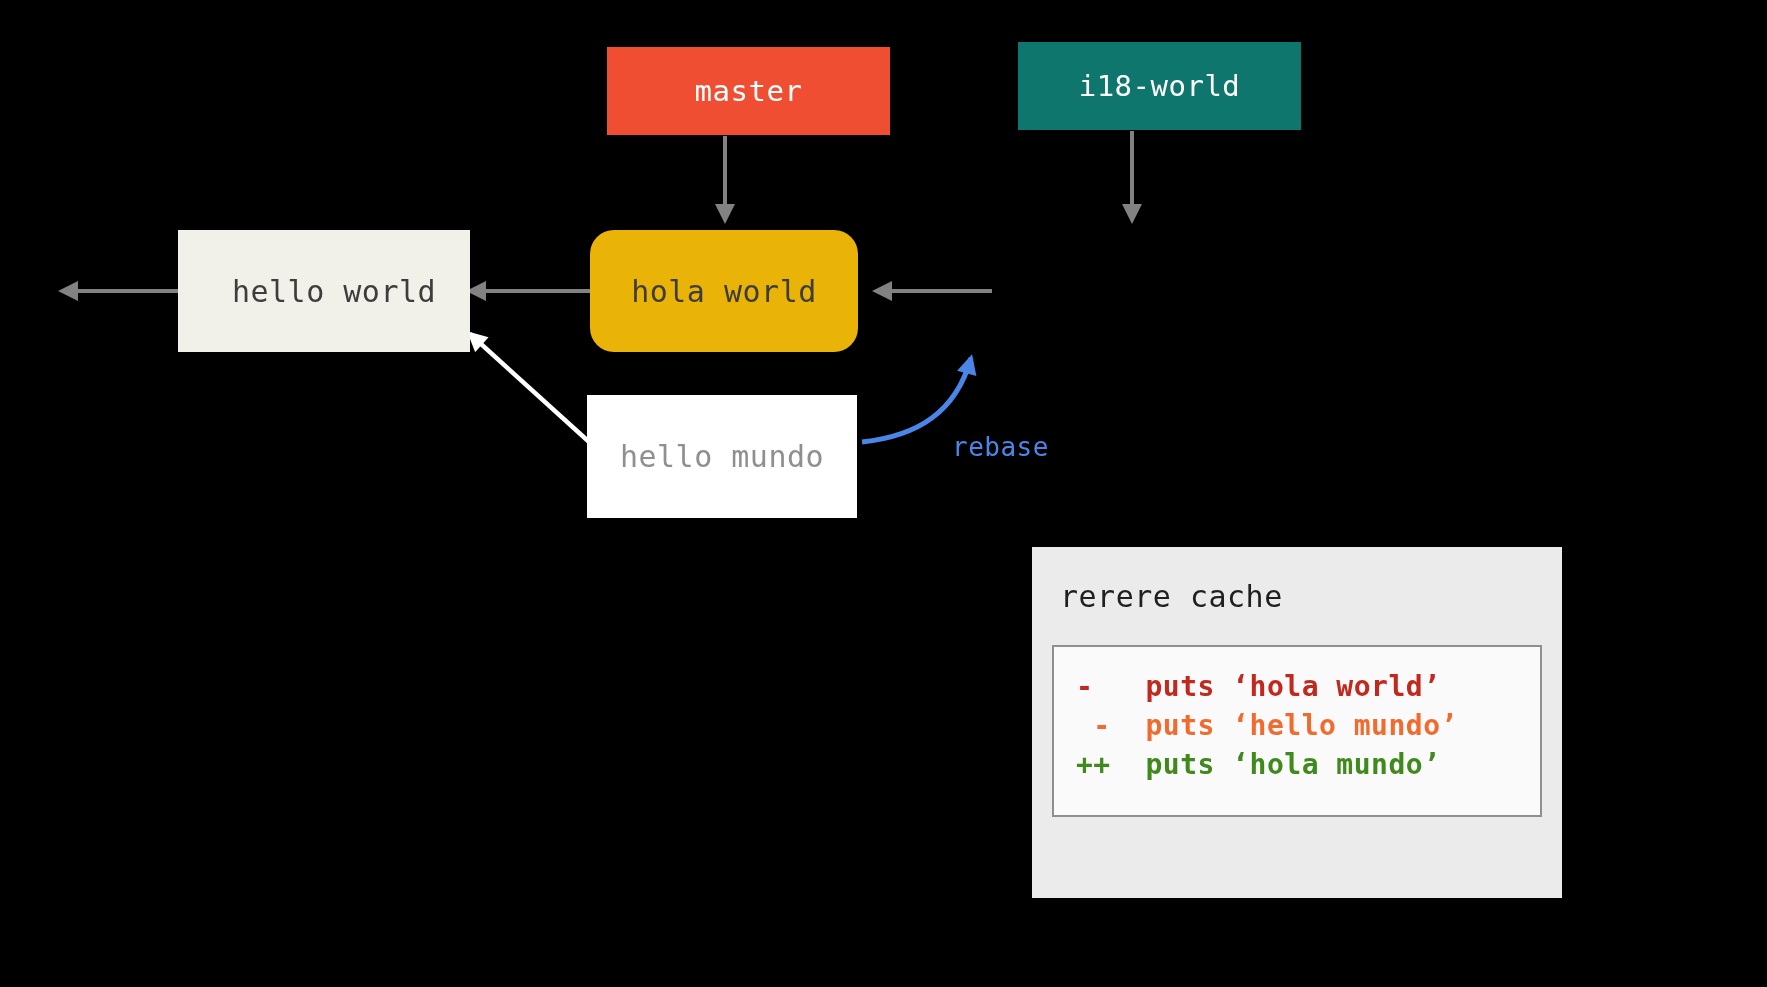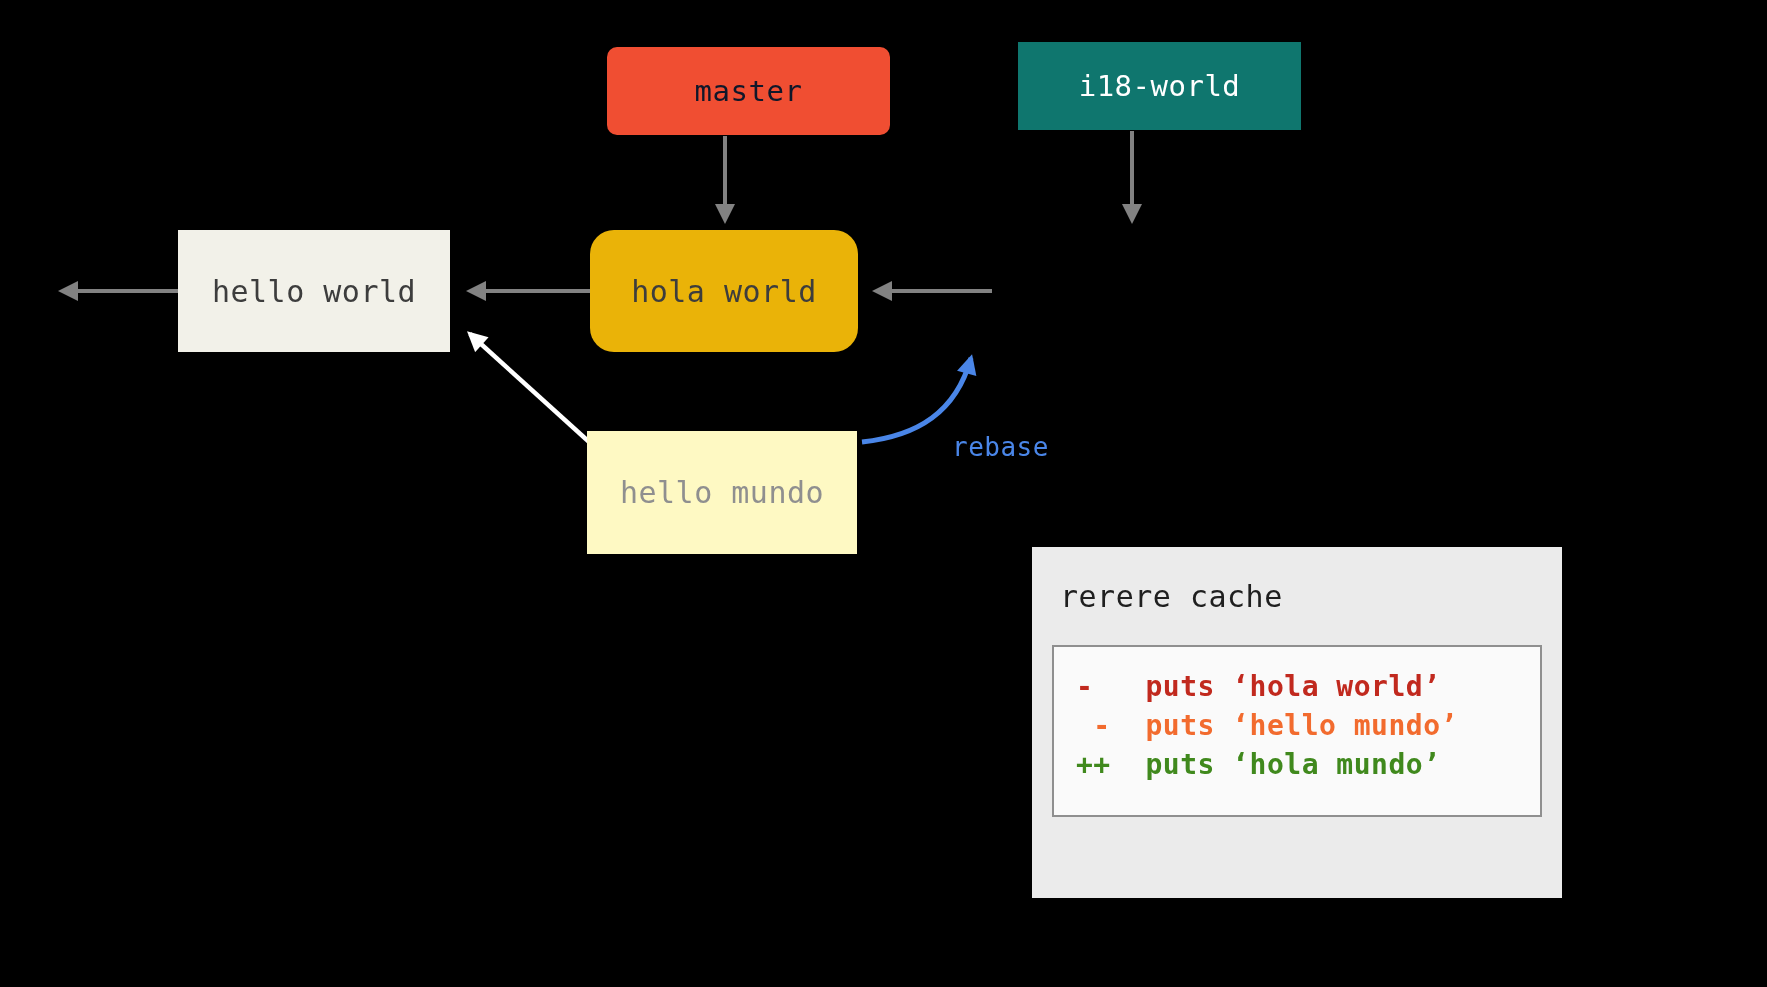--- a/index.html
+++ b/index.html
@@ -35,21 +35,21 @@
   #branch-master { left: 607px; top: 47px; width: 283px; height: 88px; }
   #branch-i18    { left: 1018px; top: 42px; width: 283px; height: 88px; }
   .commit {
     position: absolute;
     display: flex;
     align-items: center;
     justify-content: center;
     font-size: 30px;
     letter-spacing: 0.5px;
   }
-  #commit-hello-world { left: 178px; top: 230px; width: 272px; height: 122px; }
+  #commit-hello-world { left: 178px; top: 230px; width: 272px; height: 122px; padding-left: 20px; }
   #commit-hola-world  { left: 590px; top: 230px; width: 268px; height: 122px; }
   #commit-hola-mundo  { left: 992px; top: 230px; width: 271px; height: 122px; }
   #commit-hello-mundo { left: 587px; top: 395px; width: 270px; height: 123px; }
   #rebase-label {
     position: absolute;
     left: 952px;
     top: 432px;
     font-size: 26px;
     letter-spacing: 0.5px;
   }
@@ -108,30 +108,30 @@
 
     <line x1="178" y1="291" x2="62" y2="291" stroke="#828282" stroke-width="4" marker-end="url(#head-gray)"></line>
     <line x1="590" y1="291" x2="470" y2="291" stroke="#828282" stroke-width="4" marker-end="url(#head-gray)"></line>
     <line x1="992" y1="291" x2="876" y2="291" stroke="#828282" stroke-width="4" marker-end="url(#head-gray)"></line>
     <line x1="725" y1="136" x2="725" y2="220" stroke="#828282" stroke-width="4" marker-end="url(#head-gray)"></line>
     <line x1="1132" y1="131" x2="1132" y2="220" stroke="#828282" stroke-width="4" marker-end="url(#head-gray)"></line>
     <line x1="598" y1="450" x2="470" y2="334" stroke="#ffffff" stroke-width="4.5" marker-end="url(#head-white)"></line>
     <path d="M 862 442 C 918 436, 956 412, 971 358" fill="none" stroke="#4a86e8" stroke-width="5" marker-end="url(#head-blue)"></path>
   </svg>
 
-  <div class="branch" id="branch-master" style="background-color: rgb(240, 78, 50); color: #0f172a; border-radius: 10px;">master</div>
+  <div class="branch" id="branch-master" style="background-color: rgb(240, 78, 50); color: #ffffff;">master</div>
 
   <div class="branch" id="branch-i18" style="background-color: #0f766e; color: rgb(255, 255, 255);">i18-world</div>
 
   <div class="commit" id="commit-hello-world" style="background-color: rgb(242, 241, 233); color: rgb(61, 61, 61);">hello world</div>
 
   <div class="commit" id="commit-hola-world" style="background-color: #eab308; color: rgb(61, 61, 61); border-radius: 24px;">hola world</div>
 
 
-  <div class="commit" id="commit-hello-mundo" style="background-color: #fef9c3; color: rgb(143, 143, 143); margin-top: 36px;">hello mundo</div>
+  <div class="commit" id="commit-hello-mundo" style="background-color: #ffffff; color: rgb(143, 143, 143);">hello mundo</div>
 
   <div id="rebase-label" style="color: rgb(74, 134, 232);">rebase</div>
 
   <div class="panel">
     <div class="panel-title">rerere cache</div>
     <div class="panel-code">
       <div class="diff-line" style="color: rgb(193, 41, 30);">-   puts ‘hola world’</div>
       <div class="diff-line" style="color: rgb(242, 107, 46);"> -  puts ‘hello mundo’</div>
       <div class="diff-line" style="color: rgb(64, 137, 29);">++  puts ‘hola mundo’</div>
     </div>

